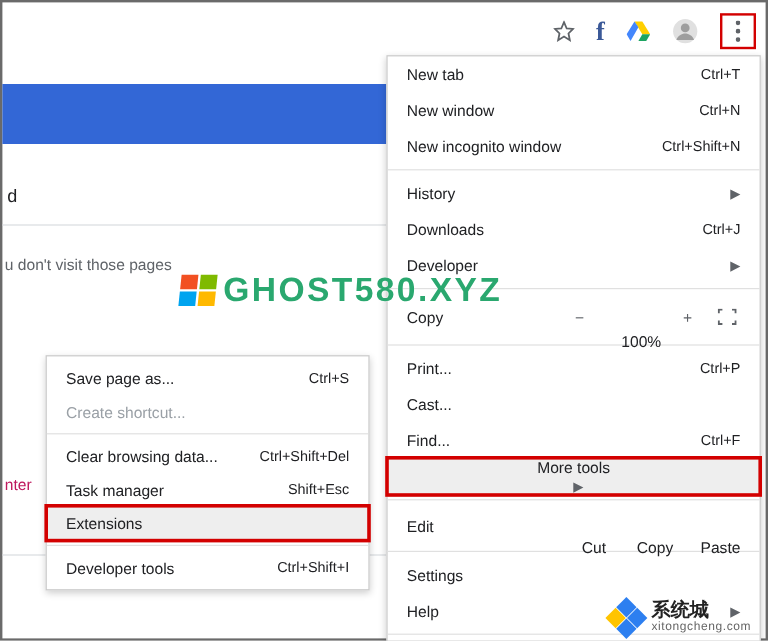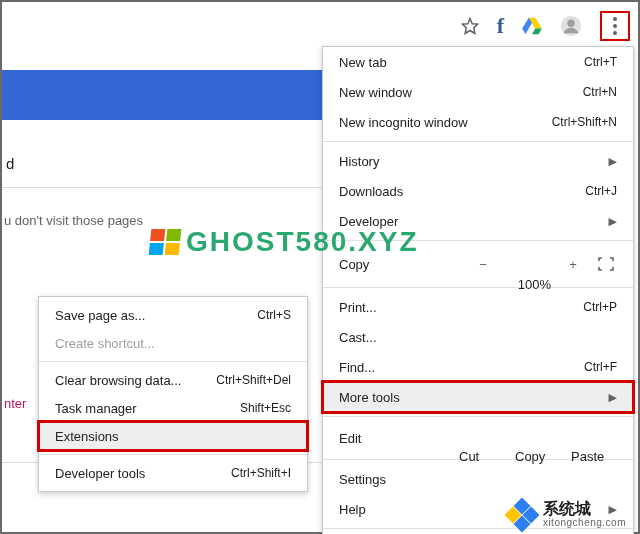--- a/index.html
+++ b/index.html
@@ -81,20 +81,21 @@
     padding: 0 16px;
   }
   .menu-label { flex: 1; }
   .menu-shortcut { color: #202124; font-size: 12px; }
   .menu-arrow { margin-left: 8px; color: #5f6368; font-size: 11px; }
   .menu-sep { height: 1px; background: #e0e0e0; margin: 4px 0; }
   .more-tools-hl {
     background: #eeeeee;
     outline: 3px solid #d30000;
     outline-offset: -1px;
+    flex-direction: column;
   }
   
   .zoom-row {
     display: flex;
     align-items: center;
     height: 38px;
     padding: 0 16px;
     gap: 10px;
   }
   .zoom-row .menu-label { flex: 1; }
@@ -111,21 +112,21 @@
   .edit-row {
     display: flex;
     align-items: center;
     height: 34px;
     padding: 0 16px;
     gap: 10px;
   }
   .edit-row .menu-label { flex: 1; }
   .edit-btn {
     width: 46px;
-    text-align: left;
+    text-align: right;
     font-size: 13px;
     margin-top: 36px;
   }
 
   
   .sub-menu {
     position: absolute;
     top: 296px; left: 38px;
     width: 270px;
     background: #fff;

